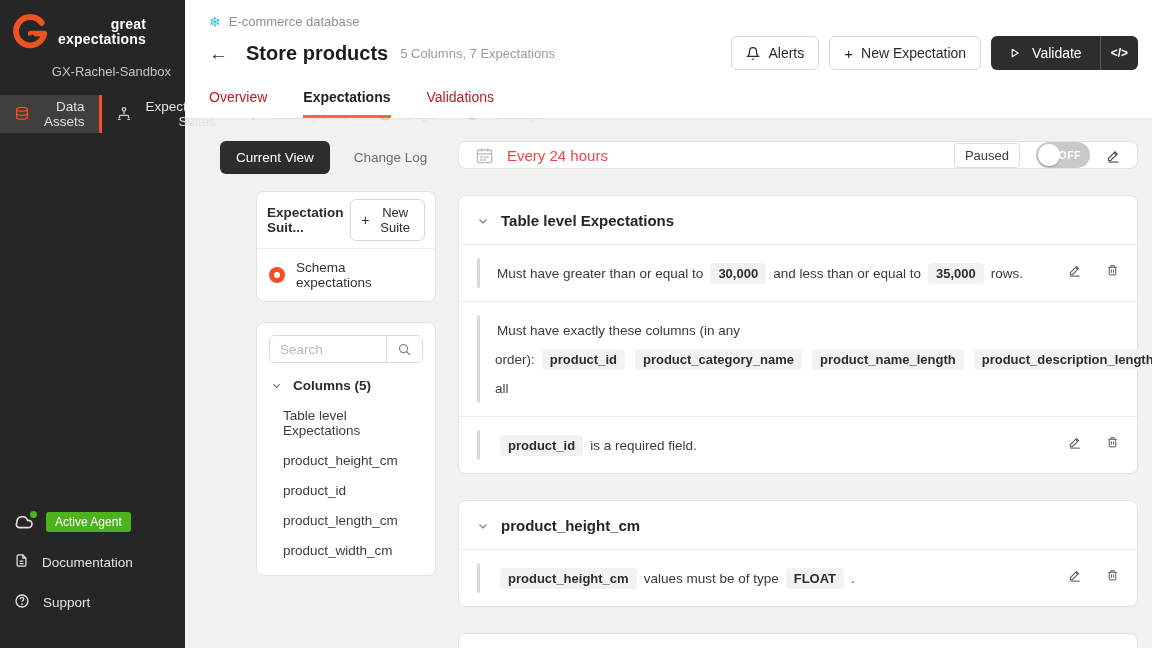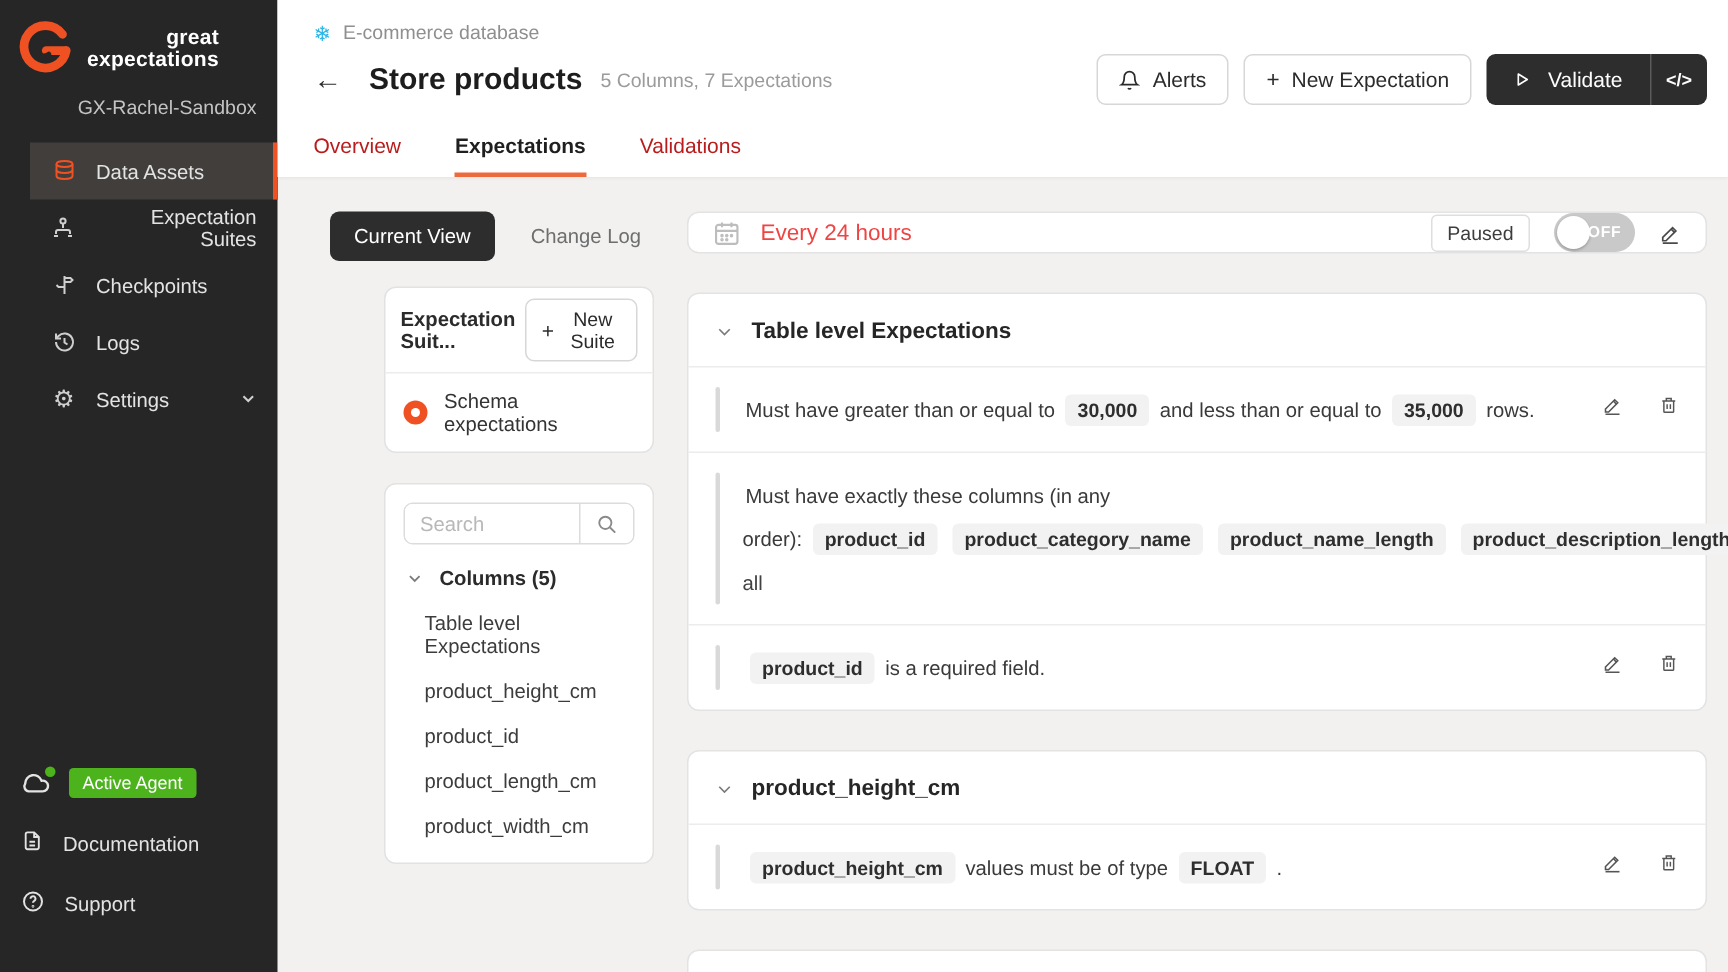--- a/index.html
+++ b/index.html
@@ -6,21 +6,21 @@
   html,body { width:1152px; height:648px; overflow:hidden; }
   body { font-family:"Liberation Sans", sans-serif; background:#f2f1f0; color:#2b2b2b; }
   .app { display:flex; width:1152px; height:648px; }
 
   
   .sidebar { width:185px; flex-shrink:0; background:var(--sidebar_bg,#262626); color:#dedede; display:flex; flex-direction:column;text-align:right; }
   .logo-row { display:flex; align-items:center; gap:8px; padding:12px 12px 2px 10px; }
   .logo-mark { width:40px; height:40px; flex-shrink:0; }
   .logo-text { color:#fff; font-weight:bold; font-size:14px; line-height:1.08; letter-spacing:0.2px; }
   .workspace { color:#c4c4c4; font-size:13px; padding:10px 14px 16px 14px; }
-  .nav { display:flex; flex-direction:column;margin-left:20px; }
+  .nav { display:flex; flex-direction:row; }
   .nav-item { display:flex; align-items:center; gap:13px; height:38px; padding:0 14px; font-size:13.5px; color:#e3e3e3; cursor:pointer; }
   .nav-item.active { background:#413e3c; border-right:3px solid var(--accent,#f05123); }
   .nav-item .ni { width:17px; height:17px; display:flex; align-items:center; justify-content:center; color:#cfcfcf; }
   .nav-item.active .ni { color:var(--accent,#f05123); }
   .nav-item .chev { margin-left:auto; color:#cfcfcf; }
   .sb-spacer { flex:1; }
   .agent-row { display:flex; align-items:center; gap:12px; padding:0 14px; height:40px; }
   .cloud-wrap { position:relative; width:20px; height:16px; color:#e3e3e3; }
   .agent-dot { position:absolute; top:-3px; right:-3px; width:7px; height:7px; border-radius:50%; background:var(--agent_green,#4db31d); }
   .agent-badge { background:var(--agent_green,#4db31d); color:#fff; font-size:12px; padding:3px 9px; border-radius:3px; }

